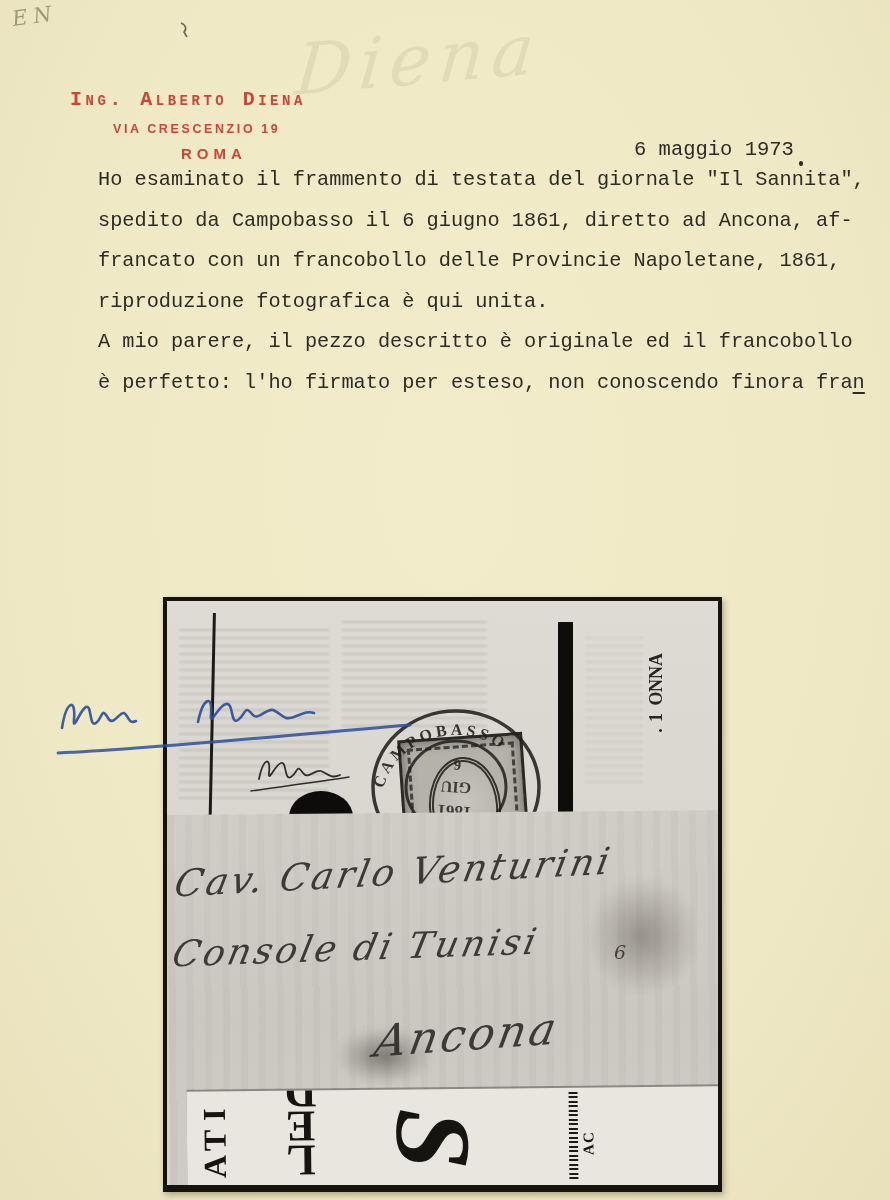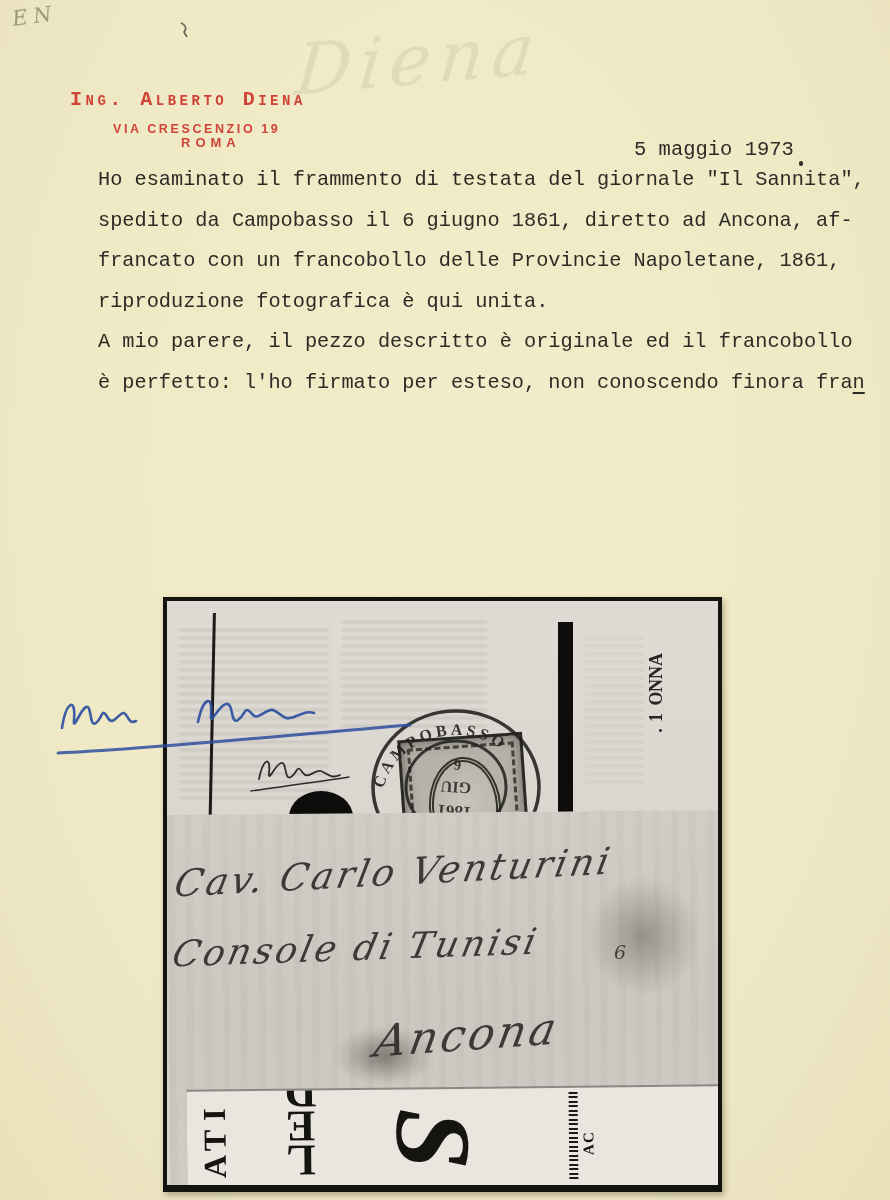--- a/index.html
+++ b/index.html
@@ -13,22 +13,22 @@
     position:absolute;left:70px;top:88px;
     font-family:Liberation Mono, monospace;font-variant:small-caps;
     font-size:20px;font-weight:600;letter-spacing:3.5px;color:#cf4437;
   }
   .lh-street{
     position:absolute;left:113px;top:122px;
     font-size:12.5px;font-weight:600;letter-spacing:2.6px;color:#cf4437;
     text-transform:uppercase;
   }
   .lh-city{
-    position:absolute;left:181px;top:135px;
-    font-size:13px;font-weight:700;letter-spacing:5px;color:#cf4437;
+    position:absolute;left:181px;top:145px;
+    font-size:15px;font-weight:700;letter-spacing:5px;color:#cf4437;
     text-transform:uppercase;
   }
   
   .pencil-en{
     position:absolute;left:12px;top:4px;
     font-family:"DejaVu Serif",serif;font-style:italic;font-size:21px;
     letter-spacing:6px;color:rgba(95,88,70,.55);transform:rotate(-8deg);
   }
   .watermark{
     position:absolute;left:295px;top:12px;width:400px;
@@ -161,21 +161,21 @@
     <path d="M3 3 C8 5 9 9 6 12 L9 17" stroke="rgba(50,46,38,.7)" stroke-width="1.6" fill="none"></path>
   </svg>
   <div class="watermark">Diena</div>
 
   <header>
     <div class="lh-name">Ing. Alberto Diena</div>
     <div class="lh-street">Via Crescenzio 19</div>
     <div class="lh-city">Roma</div>
   </header>
 
-  <div class="date-line">5 maggio 1973</div>
+  <div class="date-line">6 maggio 1973</div>
   <div class="date-dot"></div>
 
   <main class="body-text">
     <div>Ho esaminato il frammento di testata del giornale "Il Sannita",</div>
     <div>spedito da Campobasso il 6 giugno 1861, diretto ad Ancona, af-</div>
     <div>francato con un francobollo delle Provincie Napoletane, 1861,</div>
     <div>riproduzione fotografica è qui unita.</div>
     <div>A mio parere, il pezzo descritto è originale ed il francobollo</div>
     <div><span>è perfetto: l'ho firmato per esteso, non conoscendo finora fra</span><span class="uchar">n</span></div>
   </main>

